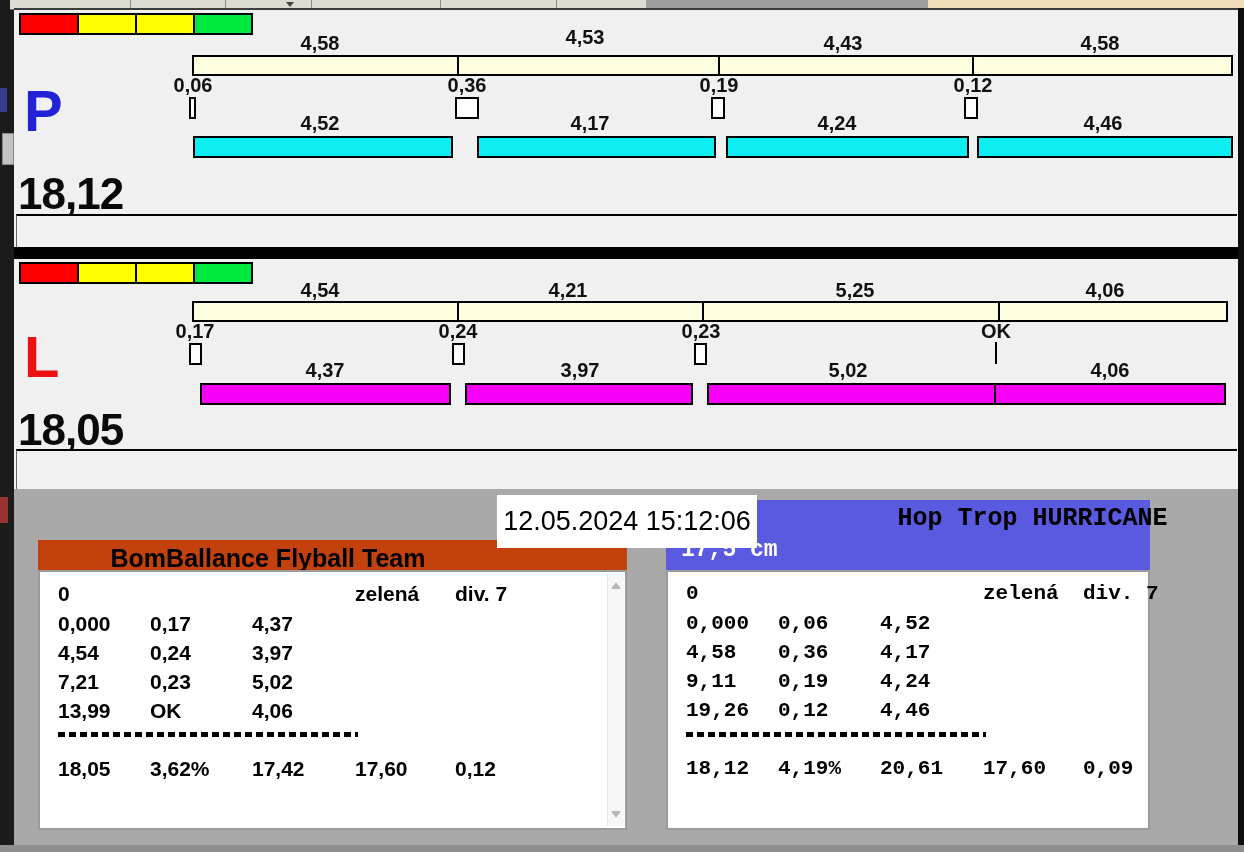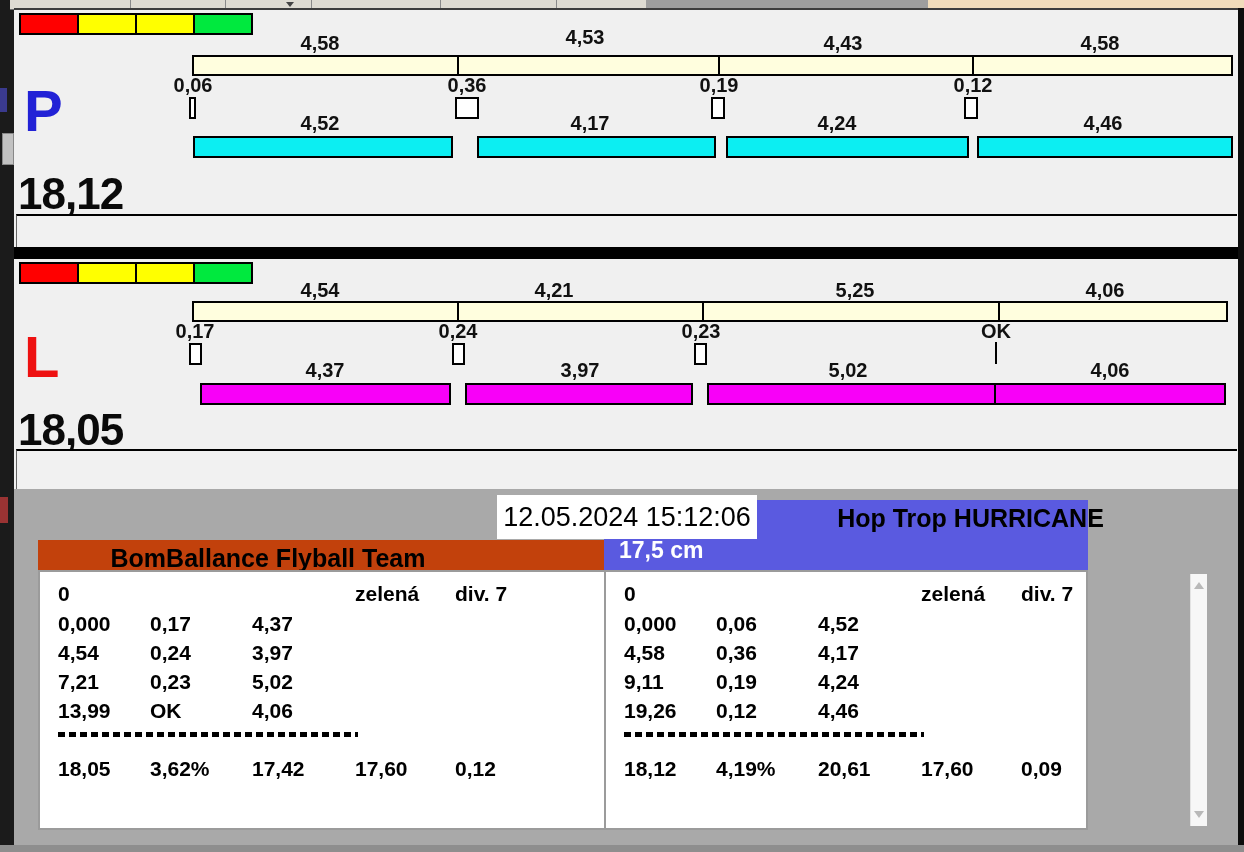--- a/index.html
+++ b/index.html
@@ -37,39 +37,39 @@
   .gap-box{background:#fff;border:2px solid #000;height:18px;}
   .gap-line{width:2px;height:22px;background:#000;}
   .runbar{height:18px;border:2px solid #000;}
   .bar-cyan{background:#0ceef2;}
   .bar-magenta{background:#f800f8;}
   .substrip{left:0;width:1220px;background:#f1f1f1;border-top:2px solid #000;border-left:1px solid #666;}
   
   #bottom-base{left:14px;top:489px;width:1224px;height:356px;background:#a9a9a9;}
   .team{top:500px;height:330px;}
   #team-left{left:38px;width:589px;}
-  #team-right{left:604px;width:484px;}
+  #team-right{left:666px;width:484px;font-family:Liberation Mono, monospace;}
   .team-header{position:absolute;left:0;top:0;width:100%;height:70px;}
   #team-left .team-header{background:#c2410c;margin-top:40px;}
   #team-right .team-header{background:#5a5ae0;}
   .team-title{position:absolute;top:4px;font-size:25px;font-weight:bold;color:#000;text-align:center;}
   .team-lineup{position:absolute;top:40px;font-size:19px;font-weight:bold;color:#fff;text-align:center;}
   .jump-height{position:absolute;top:37px;font-size:23px;font-weight:bold;color:#fff;}
   .rtable{position:absolute;left:0;top:70px;width:100%;height:260px;background:#fff;border:2px solid #9b9b9b;box-sizing:border-box;}
   .trow{position:absolute;left:0;width:100%;height:28px;}
   .tcell{position:absolute;font-size:21px;font-weight:bold;color:#000;white-space:nowrap;}
   .col1{left:18px;} .col2{left:110px;} .col3{left:212px;} .col4{left:315px;} .col5{left:415px;}
   .dashline{position:absolute;left:18px;top:160px;width:300px;height:5px;
     background:repeating-linear-gradient(90deg,#000 0 7px,transparent 7px 11px);}
   .scrollbar{position:absolute;top:2px;width:16px;height:252px;background:#f7f7f7;border-left:1px solid #e3e3e3;}
   #team-left .scrollbar{left:567px;} #team-right .scrollbar{left:584px;}
   .chev{position:absolute;left:3px;width:0;height:0;border-left:5px solid transparent;border-right:5px solid transparent;}
   .chev-up{top:8px;border-bottom:7px solid #b9b9b9;}
   .chev-down{bottom:8px;border-top:7px solid #b9b9b9;}
-  #timestamp-box{left:497px;top:495px;width:260px;height:44px;background:#fff;z-index:6;
+  #timestamp-box{left:497px;top:495px;width:260px;height:53px;background:#fff;z-index:6;
     display:flex;align-items:center;justify-content:center;font-size:27px;color:#000;white-space:nowrap;}
 </style>
 </head>
 <body>
 
 <div id="screen">
 
   <div class="abs" id="edge-left">
     <div class="blk-blue"></div>
     <div class="blk-slider"></div>
@@ -137,21 +137,21 @@
     <div class="abs lights" style="left:3px;top:3px">
       <div class="cell c-red"></div>
       <div class="cell c-yellow"></div>
       <div class="cell c-yellow"></div>
       <div class="cell c-green"></div>
     </div>
     <div class="abs lane-letter" style="left:8px;top:69px;color:#EE1111">L</div>
     <div class="abs lane-total" style="left:2px;top:149px">18,05</div>
 
     <span class="abs lbl" style="left:244px;top:20px">4,54</span>
-    <span class="abs lbl" style="left:478px;top:20px">4,21</span>
+    <span class="abs lbl" style="left:492px;top:20px">4,21</span>
     <span class="abs lbl" style="left:779px;top:20px">5,25</span>
     <span class="abs lbl" style="left:1029px;top:20px">4,06</span>
 
     <div class="abs ruler" style="left:176px;top:42px;width:1032px">
       <i class="tick" style="left:263px"></i>
       <i class="tick" style="left:508px"></i>
       <i class="tick" style="left:804px"></i>
     </div>
 
     <span class="abs gap-lbl" style="left:139px;top:61px">0,17</span>

